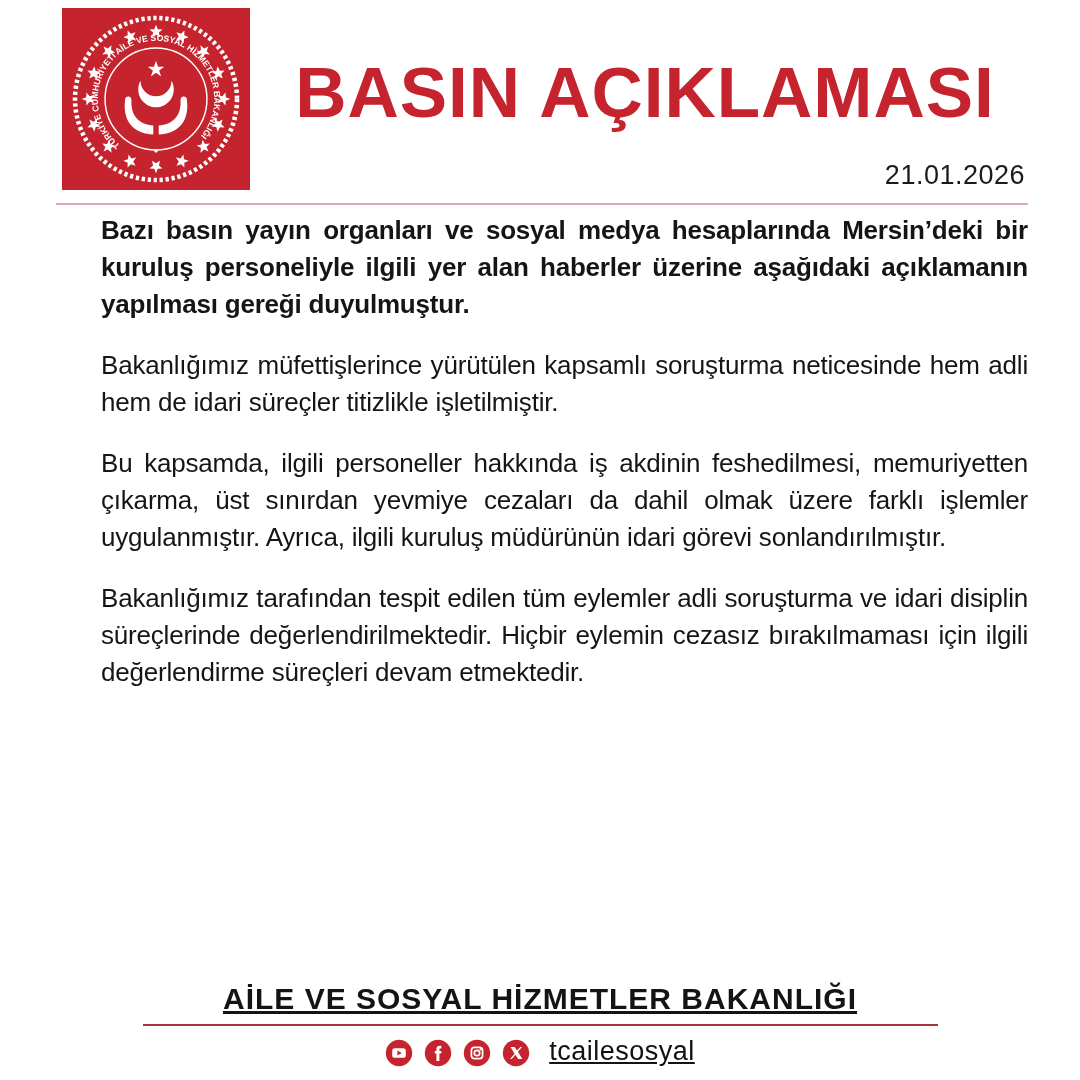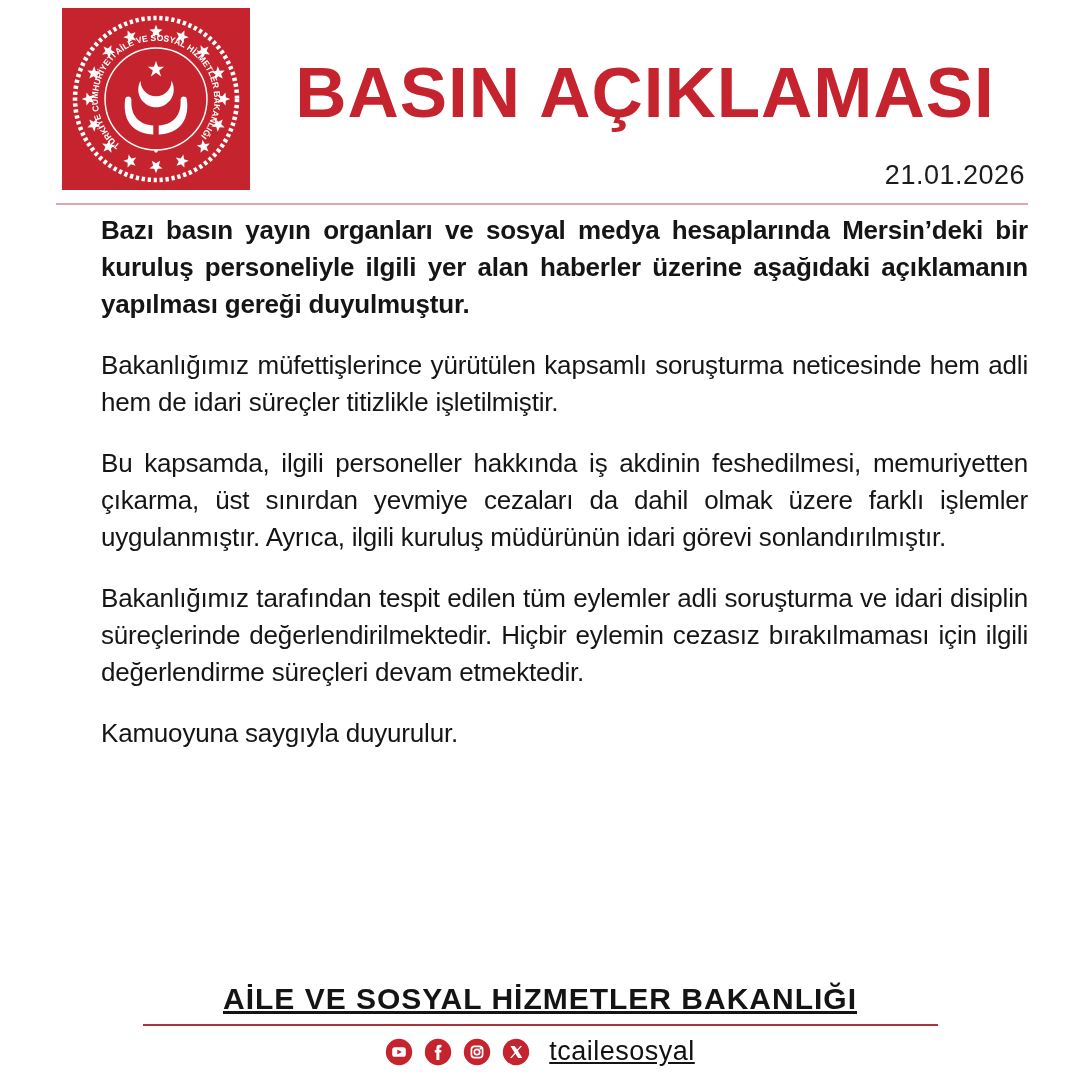--- a/index.html
+++ b/index.html
@@ -76,21 +76,21 @@
     color: #141414;
   }
   .footer-rule {
     width: 795px;
     height: 2px;
     margin: 8px auto 10px auto;
     background: #a93439;
   }
   .social-row {
     display: flex;
-    align-items: center;
+    align-items: flex-end;
     justify-content: center;
     gap: 11px;
   }
   .social-icon { width: 28px; height: 28px; display: block; cursor: pointer; }
   .social-handle {
     font-size: 27px;
     color: #111111;
     margin-left: 8px;
     letter-spacing: 0.5px;
   }
@@ -145,21 +145,20 @@
 
   <div class="press-title">BASIN AÇIKLAMASI</div>
   <div class="press-date">21.01.2026</div>
   <div class="header-rule"></div>
 
   <div class="content">
     <p class="emphasis">Bazı basın yayın organları ve sosyal medya hesaplarında Mersin’deki bir kuruluş personeliyle ilgili yer alan haberler üzerine aşağıdaki açıklamanın yapılması gereği duyulmuştur.</p>
     <p>Bakanlığımız müfettişlerince yürütülen kapsamlı soruşturma neticesinde hem adli hem de idari süreçler titizlikle işletilmiştir.</p>
     <p>Bu kapsamda, ilgili personeller hakkında iş akdinin feshedilmesi, memuriyetten çıkarma, üst sınırdan yevmiye cezaları da dahil olmak üzere farklı işlemler uygulanmıştır. Ayrıca, ilgili kuruluş müdürünün idari görevi sonlandırılmıştır.</p>
     <p>Bakanlığımız tarafından tespit edilen tüm eylemler adli soruşturma ve idari disiplin süreçlerinde değerlendirilmektedir. Hiçbir eylemin cezasız bırakılmaması için ilgili değerlendirme süreçleri devam etmektedir.</p>
-    <p>Kamuoyuna saygıyla duyurulur.</p>
   </div>
 
   <div class="footer">
     <div class="footer-title">AİLE VE SOSYAL HİZMETLER BAKANLIĞI</div>
     <div class="footer-rule"></div>
     <div class="social-row">
 
       <svg class="social-icon" viewBox="0 0 28 28">
         <circle cx="14" cy="14" r="13.2" fill="#C5242E"></circle>
         <rect x="7.2" y="9.2" width="13.6" height="9.6" rx="2.6" fill="#ffffff"></rect>

